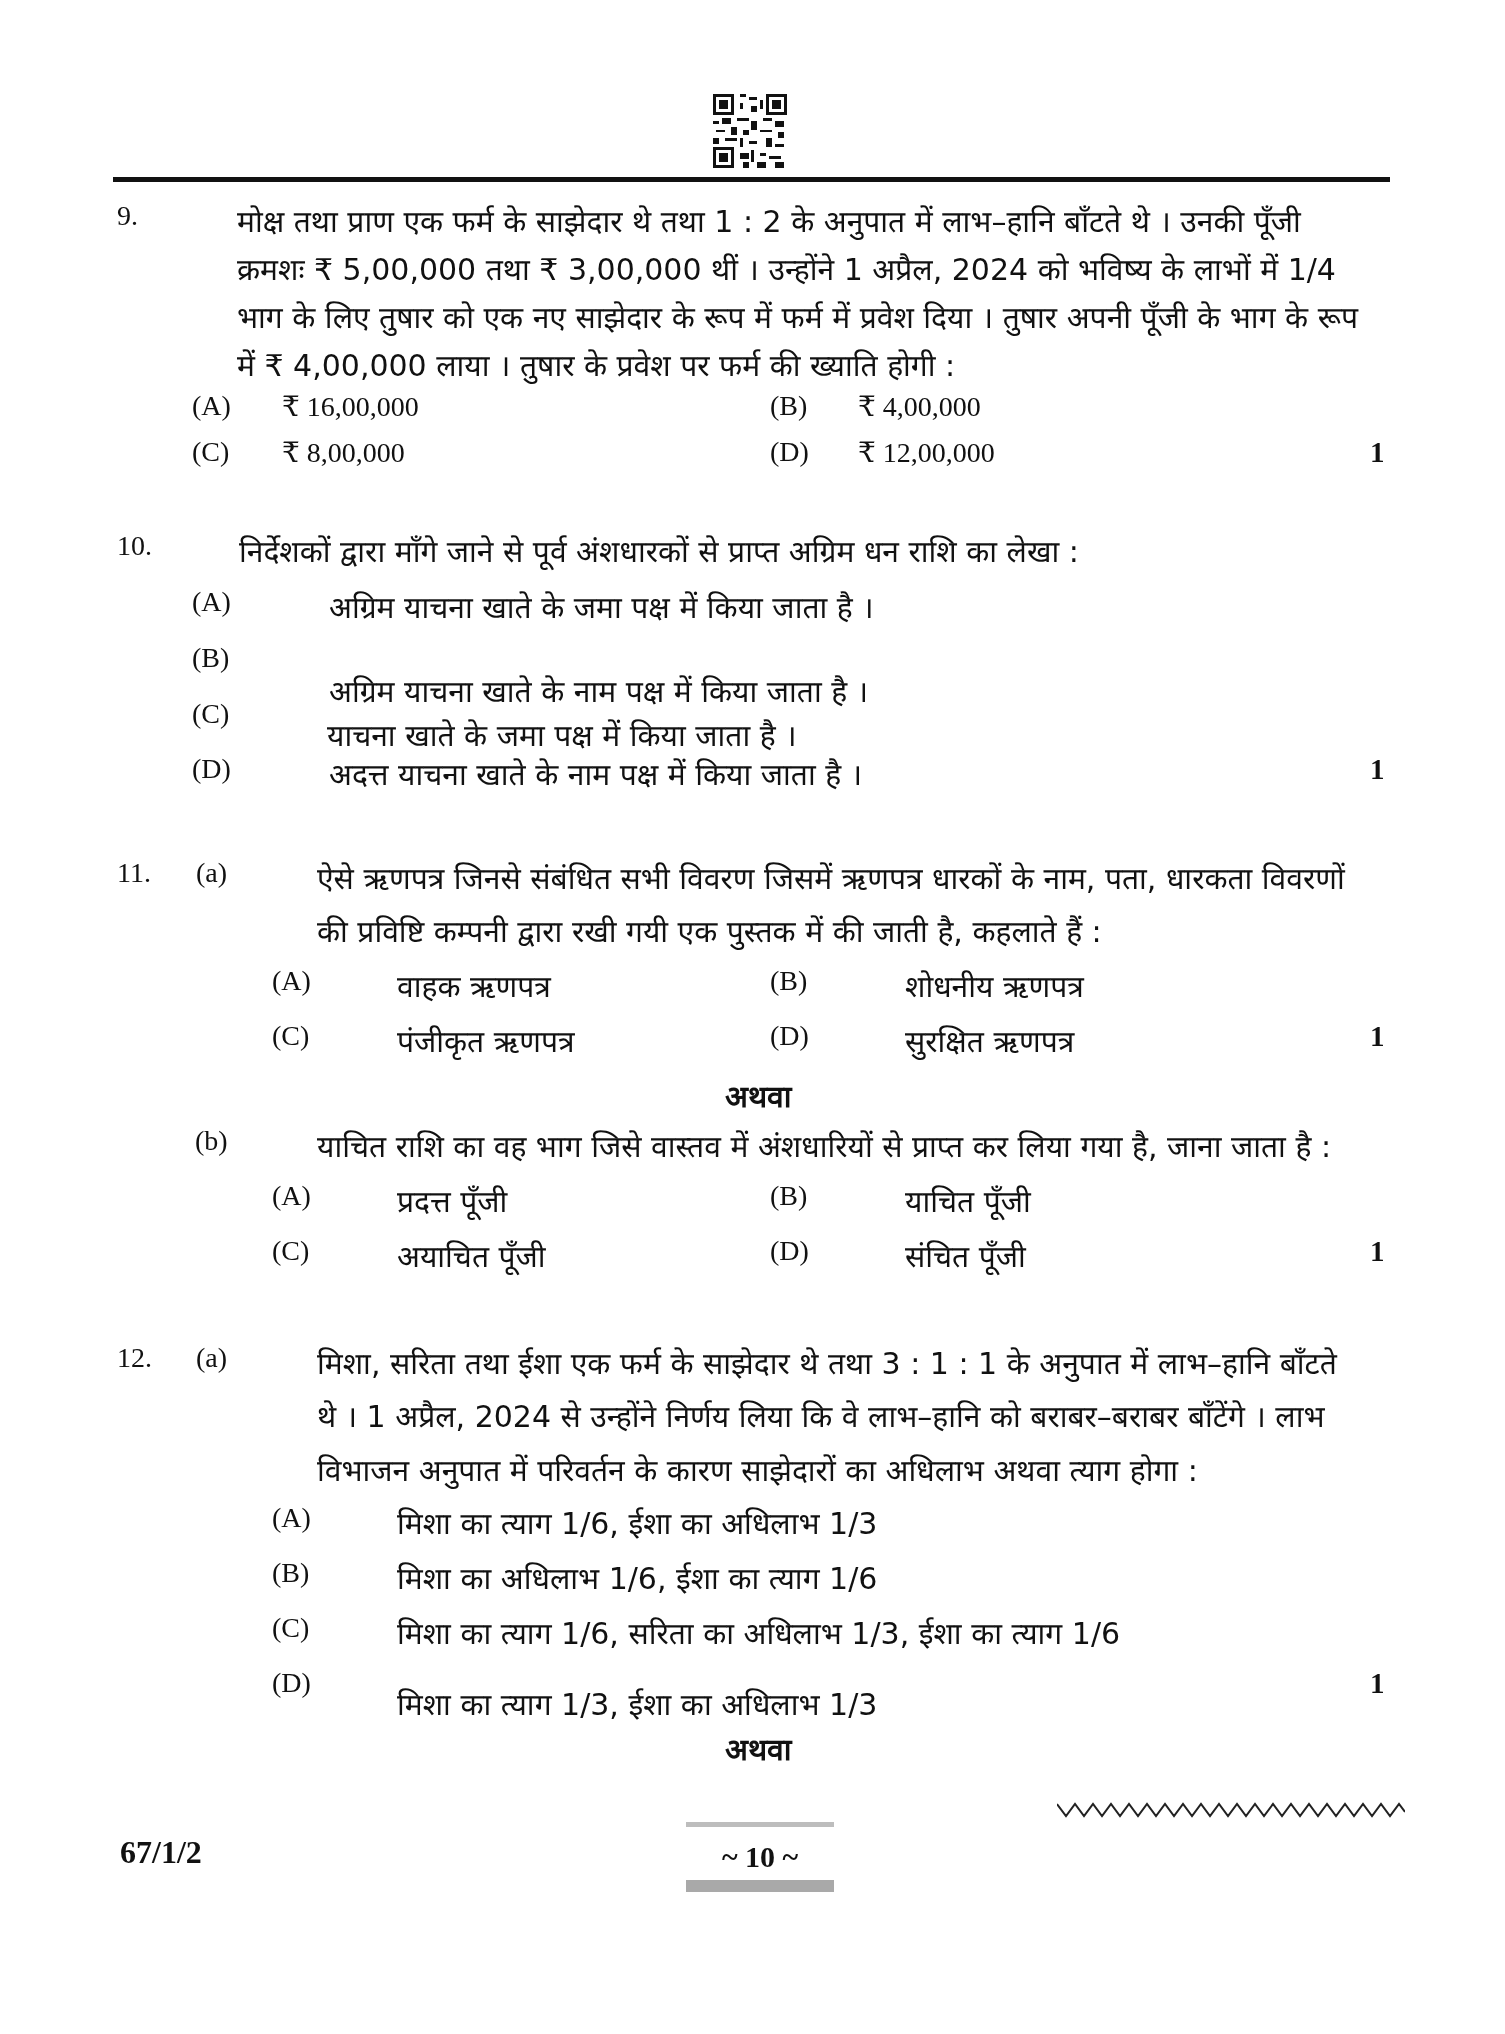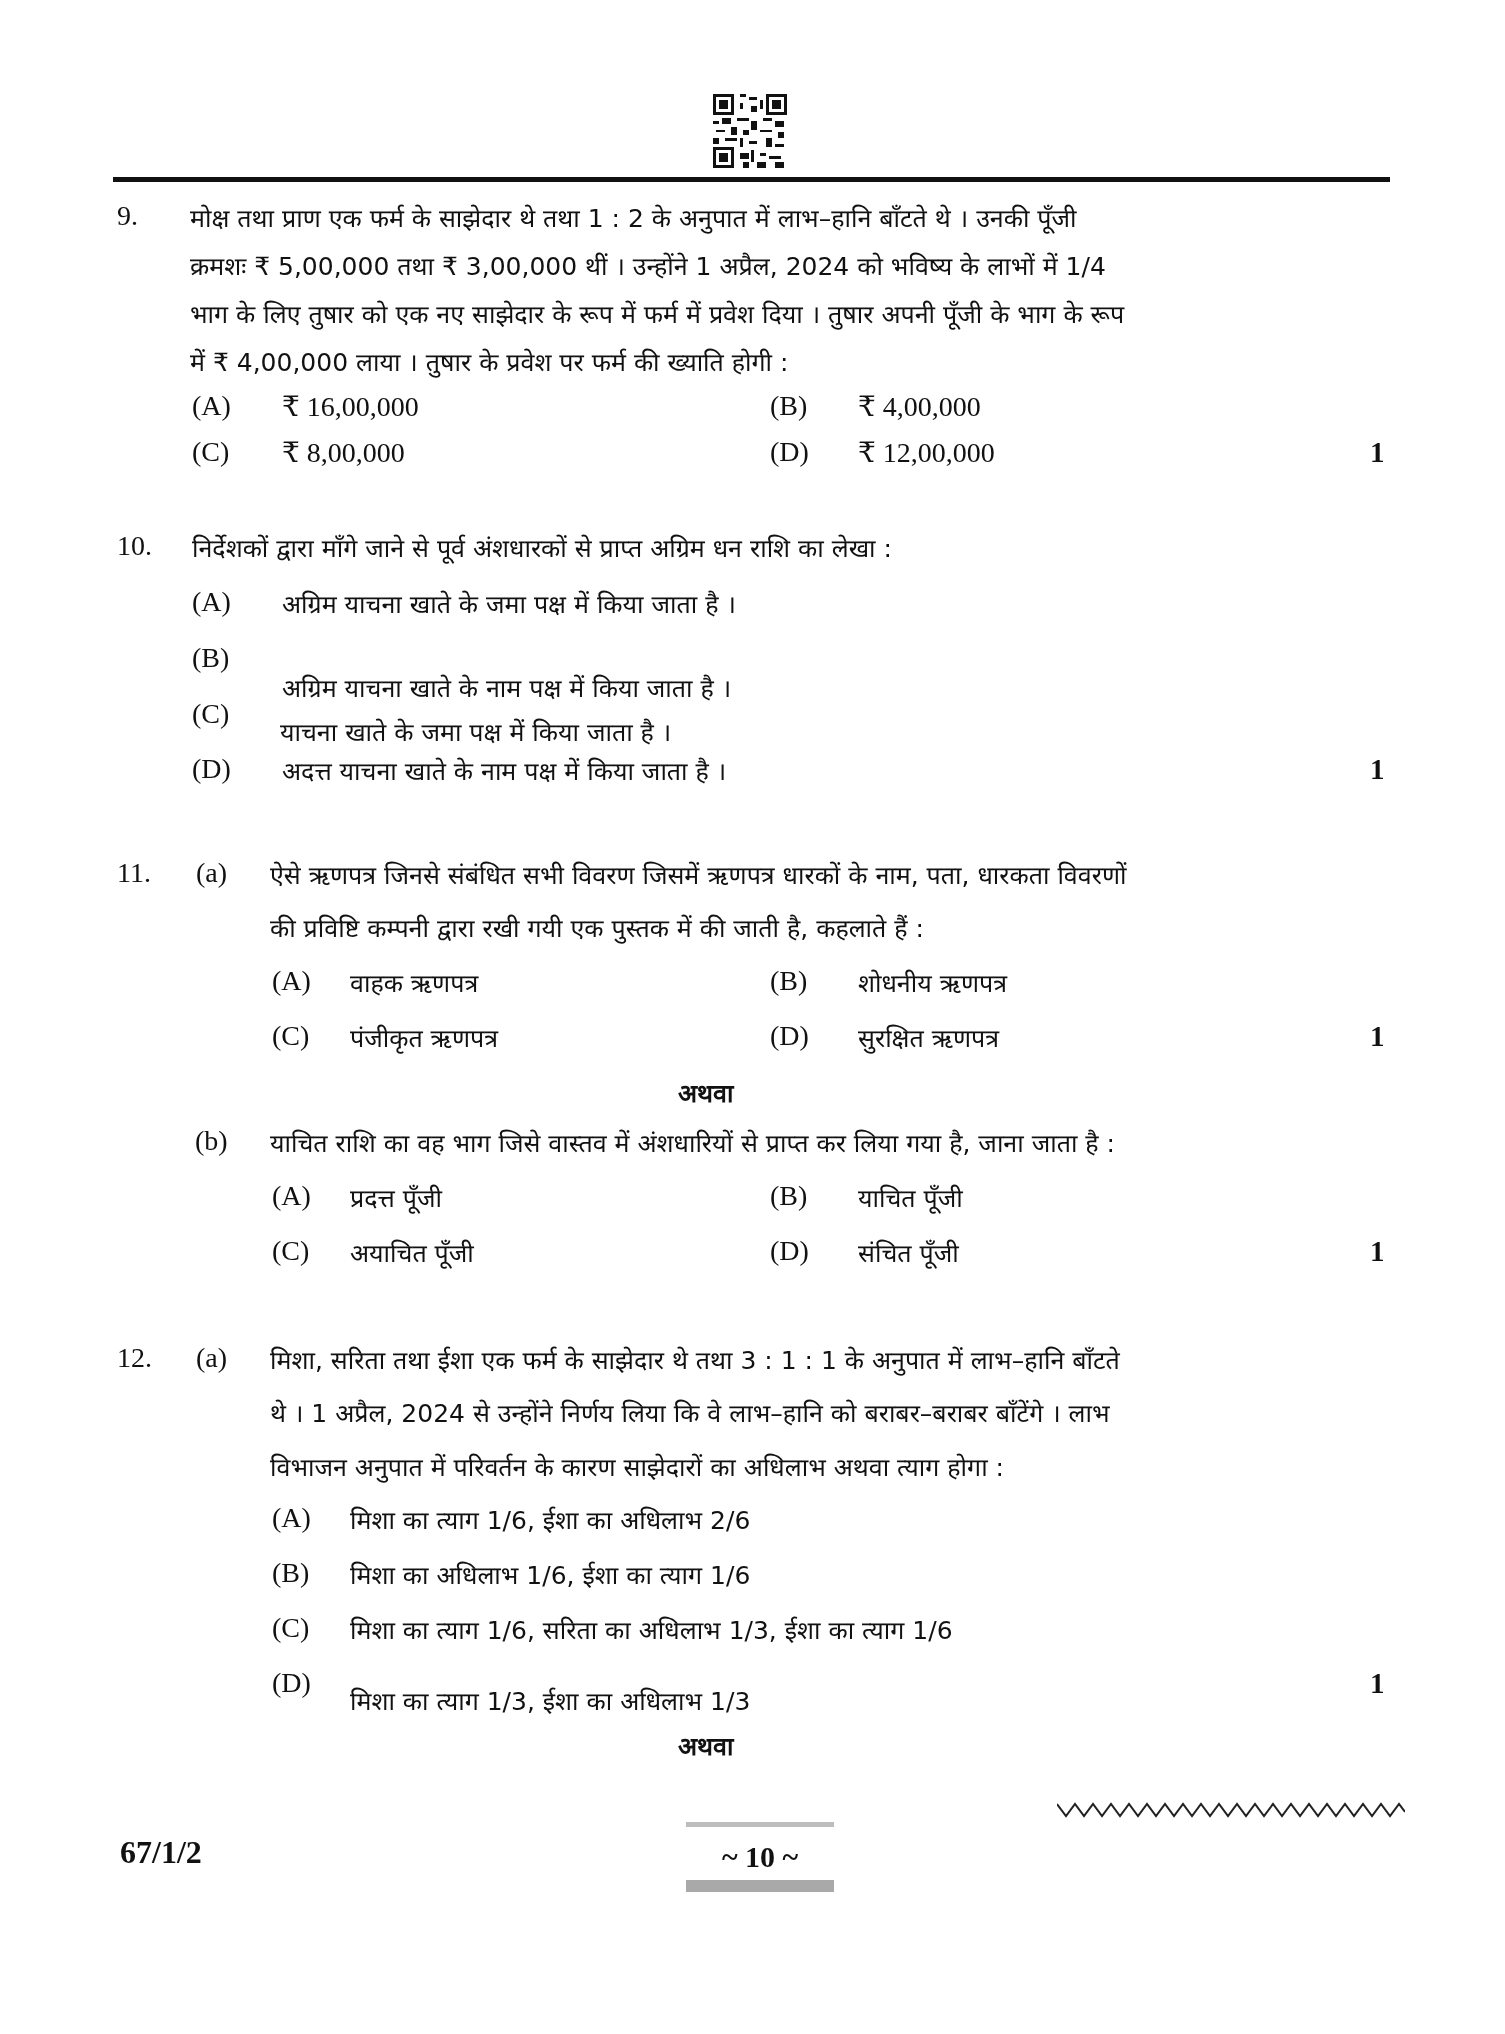--- a/index.html
+++ b/index.html
@@ -2,21 +2,21 @@
 <html><head>
   <meta charset="utf-8">
   <style>
     html, body { margin: 0; padding: 0; background: #ffffff; }
     body { width: 1505px; height: 2034px; position: relative; overflow: hidden;
            font-family: "DejaVu Serif", "Liberation Serif", serif; color: #111; }
     .abs { position: absolute; white-space: nowrap; }
     .num { font-family: "Liberation Serif", "DejaVu Serif", serif; font-size: 28px; }
     .lbl { font-family: "Liberation Serif", "DejaVu Serif", serif; font-size: 28px; }
     .marks { font-family: "Liberation Serif", "DejaVu Serif", serif; font-size: 29px; font-weight: bold; }
-    .hindi { font-family: "DejaVu Sans", "Liberation Sans", sans-serif; font-size: 25px; }
+    .hindi { font-family: "DejaVu Sans", "Liberation Sans", sans-serif; font-size: 30px; margin-left: 47px; }
     .bold { font-weight: bold; }
     .rule { position: absolute; left: 113px; top: 177px; width: 1277px; height: 5px; background: #111; }
     .qr { position: absolute; left: 713px; top: 94px; width: 74px; height: 74px; }
     .page-box { position: absolute; left: 686px; top: 1822px; width: 148px; height: 84px; }
     .page-top { position: absolute; left: 0; top: 0; width: 148px; height: 5px; background: #bdbdbd; }
     .page-bot { position: absolute; left: 0; top: 58px; width: 148px; height: 12px; background: #a9a9a9; }
     .page-num { position: absolute; left: 0; top: 18px; width: 148px; text-align: center;
                 font-family: "Liberation Serif", "DejaVu Serif", serif; font-size: 30px; font-weight: bold; }
     .code { font-family: "Liberation Serif", "DejaVu Serif", serif; font-size: 32px; font-weight: bold; }
     .zig { position: absolute; left: 1057px; top: 1800px; width: 348px; height: 20px; }
@@ -135,21 +135,21 @@
 </div>
 
 <div>
   <span class="abs num" style="left:117px; top:1342px;">12.</span>
   <span class="abs lbl" style="left:196px; top:1342px;">(a)</span>
   <span class="abs hindi" style="left:270px; top:1342px;">मिशा, सरिता तथा ईशा एक फर्म के साझेदार थे तथा 3 : 1 : 1 के अनुपात में लाभ–हानि बाँटते</span>
   <span class="abs hindi" style="left:270px; top:1395px;">थे । 1 अप्रैल, 2024 से उन्होंने निर्णय लिया कि वे लाभ–हानि को बराबर–बराबर बाँटेंगे । लाभ</span>
   <span class="abs hindi" style="left:270px; top:1449px;">विभाजन अनुपात में परिवर्तन के कारण साझेदारों का अधिलाभ अथवा त्याग होगा :</span>
 
   <span class="abs lbl" style="left:272px; top:1502px;">(A)</span>
-  <span class="abs hindi" style="left:350px; top:1502px;">मिशा का त्याग 1/6, ईशा का अधिलाभ 2/6</span>
+  <span class="abs hindi" style="left:350px; top:1502px;">मिशा का त्याग 1/6, ईशा का अधिलाभ 1/3</span>
   <span class="abs lbl" style="left:272px; top:1557px;">(B)</span>
   <span class="abs hindi" style="left:350px; top:1557px;">मिशा का अधिलाभ 1/6, ईशा का त्याग 1/6</span>
   <span class="abs lbl" style="left:272px; top:1612px;">(C)</span>
   <span class="abs hindi" style="left:350px; top:1612px;">मिशा का त्याग 1/6, सरिता का अधिलाभ 1/3, ईशा का त्याग 1/6</span>
   <span class="abs lbl" style="left:272px; top:1667px;">(D)</span>
   <span class="abs hindi" style="left:350px; top:1683px;">मिशा का त्याग 1/3, ईशा का अधिलाभ 1/3</span>
   <span class="abs marks" style="left:1370px; top:1667px;">1</span>
 
   <span class="abs hindi bold" style="left:678px; top:1728px;">अथवा</span>
 </div>

